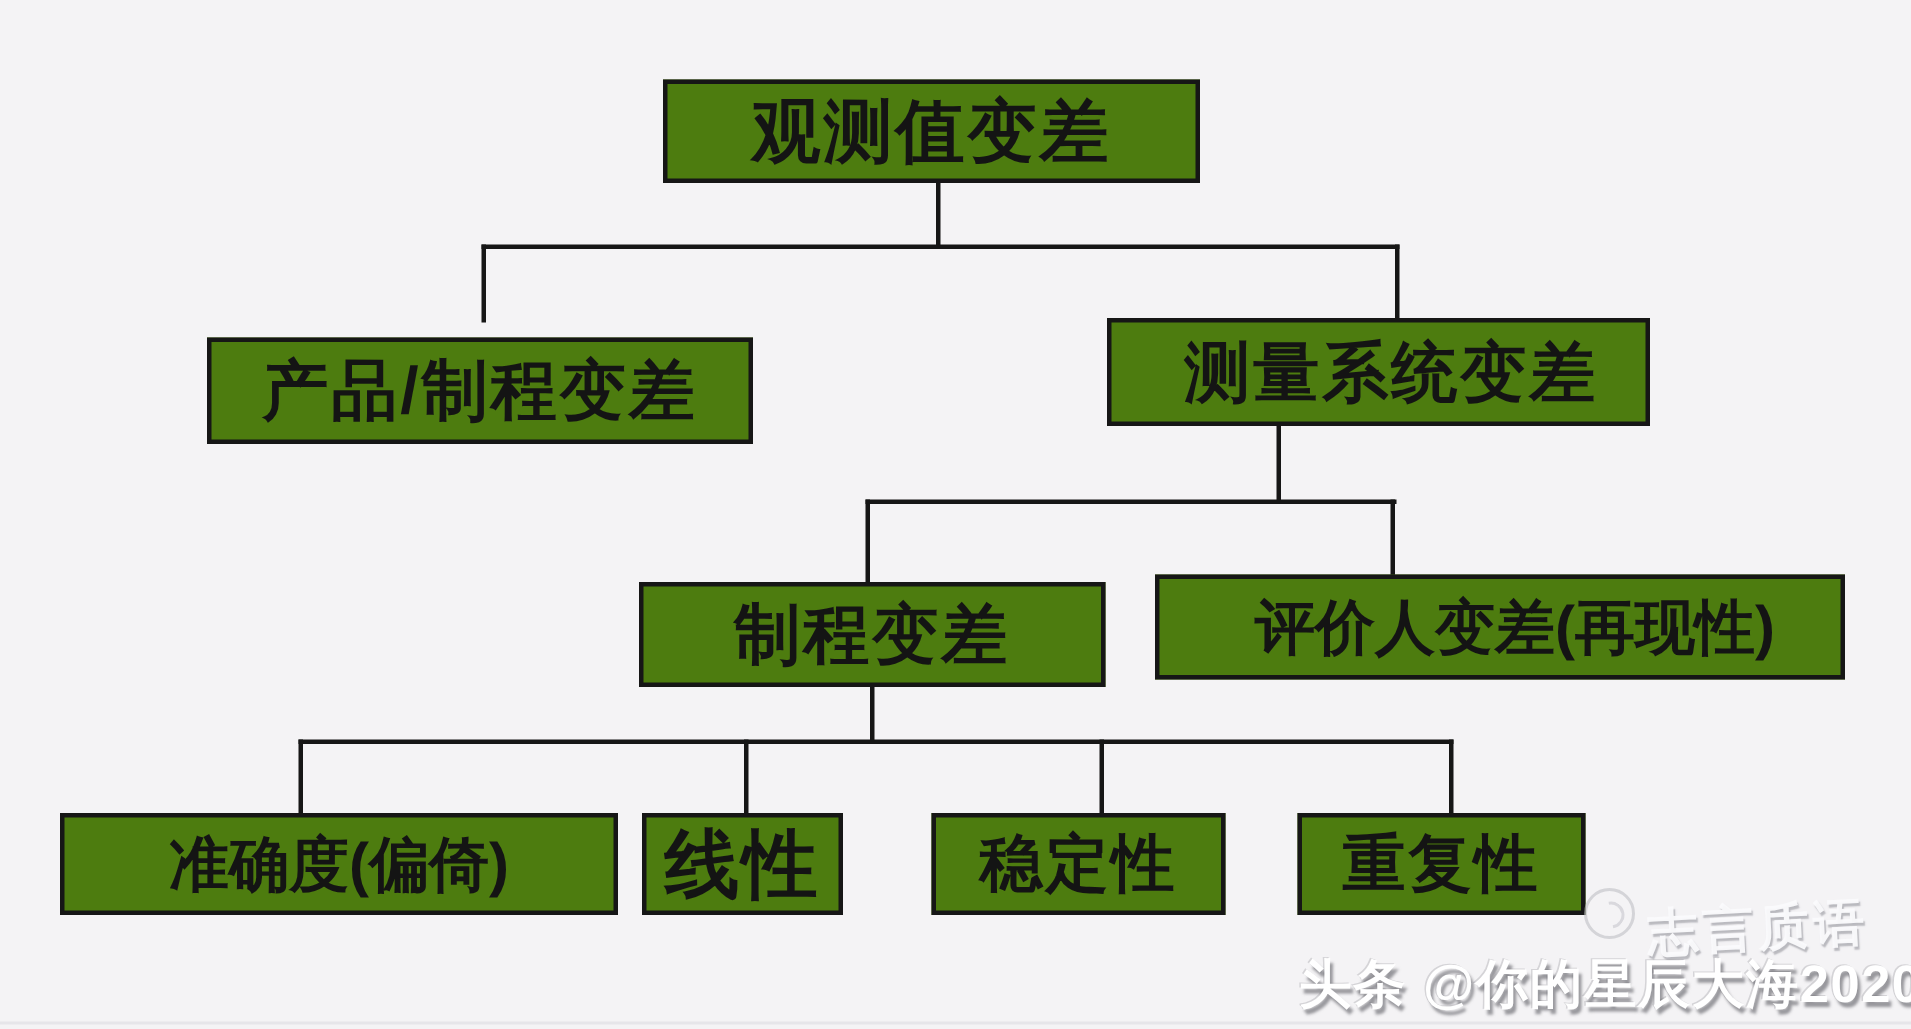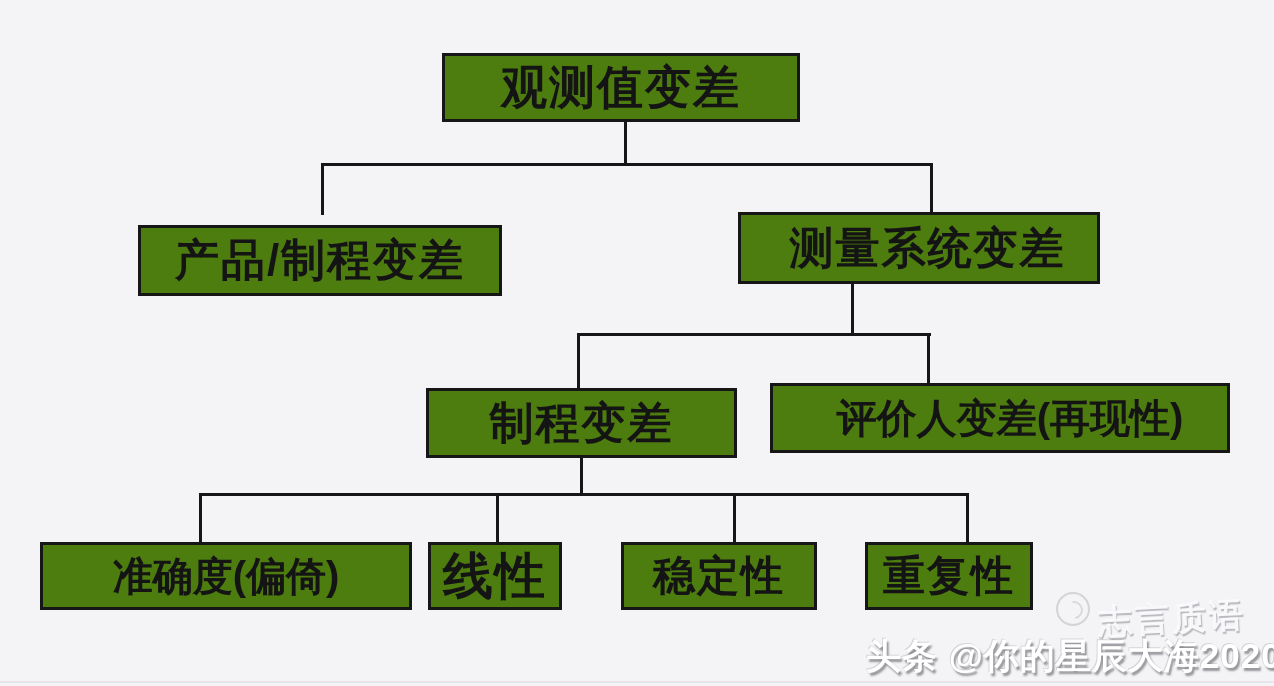--- a/index.html
+++ b/index.html
@@ -22,21 +22,21 @@
     white-space:nowrap;
   }
   .n-root        {left:442px;top:53px; width:358px;height:69px;font-size:46px;}
   .n-product     {left:138px;top:213px;width:364px;height:71px;font-size:44px;margin-top:12px;}
   .n-measurement {left:738px;top:212px;width:362px;height:72px;font-size:44px;padding-left:17px;}
   .n-gauge       {left:426px;top:388px;width:311px;height:70px;font-size:44px;}
   .n-appraiser   {left:770px;top:383px;width:460px;height:70px;font-size:40px;letter-spacing:0;padding-left:20px;}
   .n-accuracy    {left:40px; top:542px;width:372px;height:68px;font-size:40px;letter-spacing:0;}
   .n-linearity   {left:428px;top:542px;width:134px;height:68px;font-size:50px;}
   .n-stability   {left:621px;top:542px;width:196px;height:68px;font-size:42px;}
-  .n-repeat      {left:865px;top:542px;width:168px;height:68px;font-size:42px;}
+  .n-repeat      {left:865px;top:542px;width:192px;height:68px;font-size:42px;}
 
   .line{position:absolute;background:#161616;}
   
   .c-v1{left:624px;top:120px;width:3px;height:45px;}
   .c-h1{left:321px;top:163px;width:612px;height:3px;}
   .c-v2{left:321px;top:163px;width:3px;height:52px;}
   .c-v3{left:930px;top:163px;width:3px;height:52px;}
   
   .c-v4{left:851px;top:283px;width:3px;height:52px;}
   .c-h2{left:577px;top:333px;width:354px;height:3px;}

